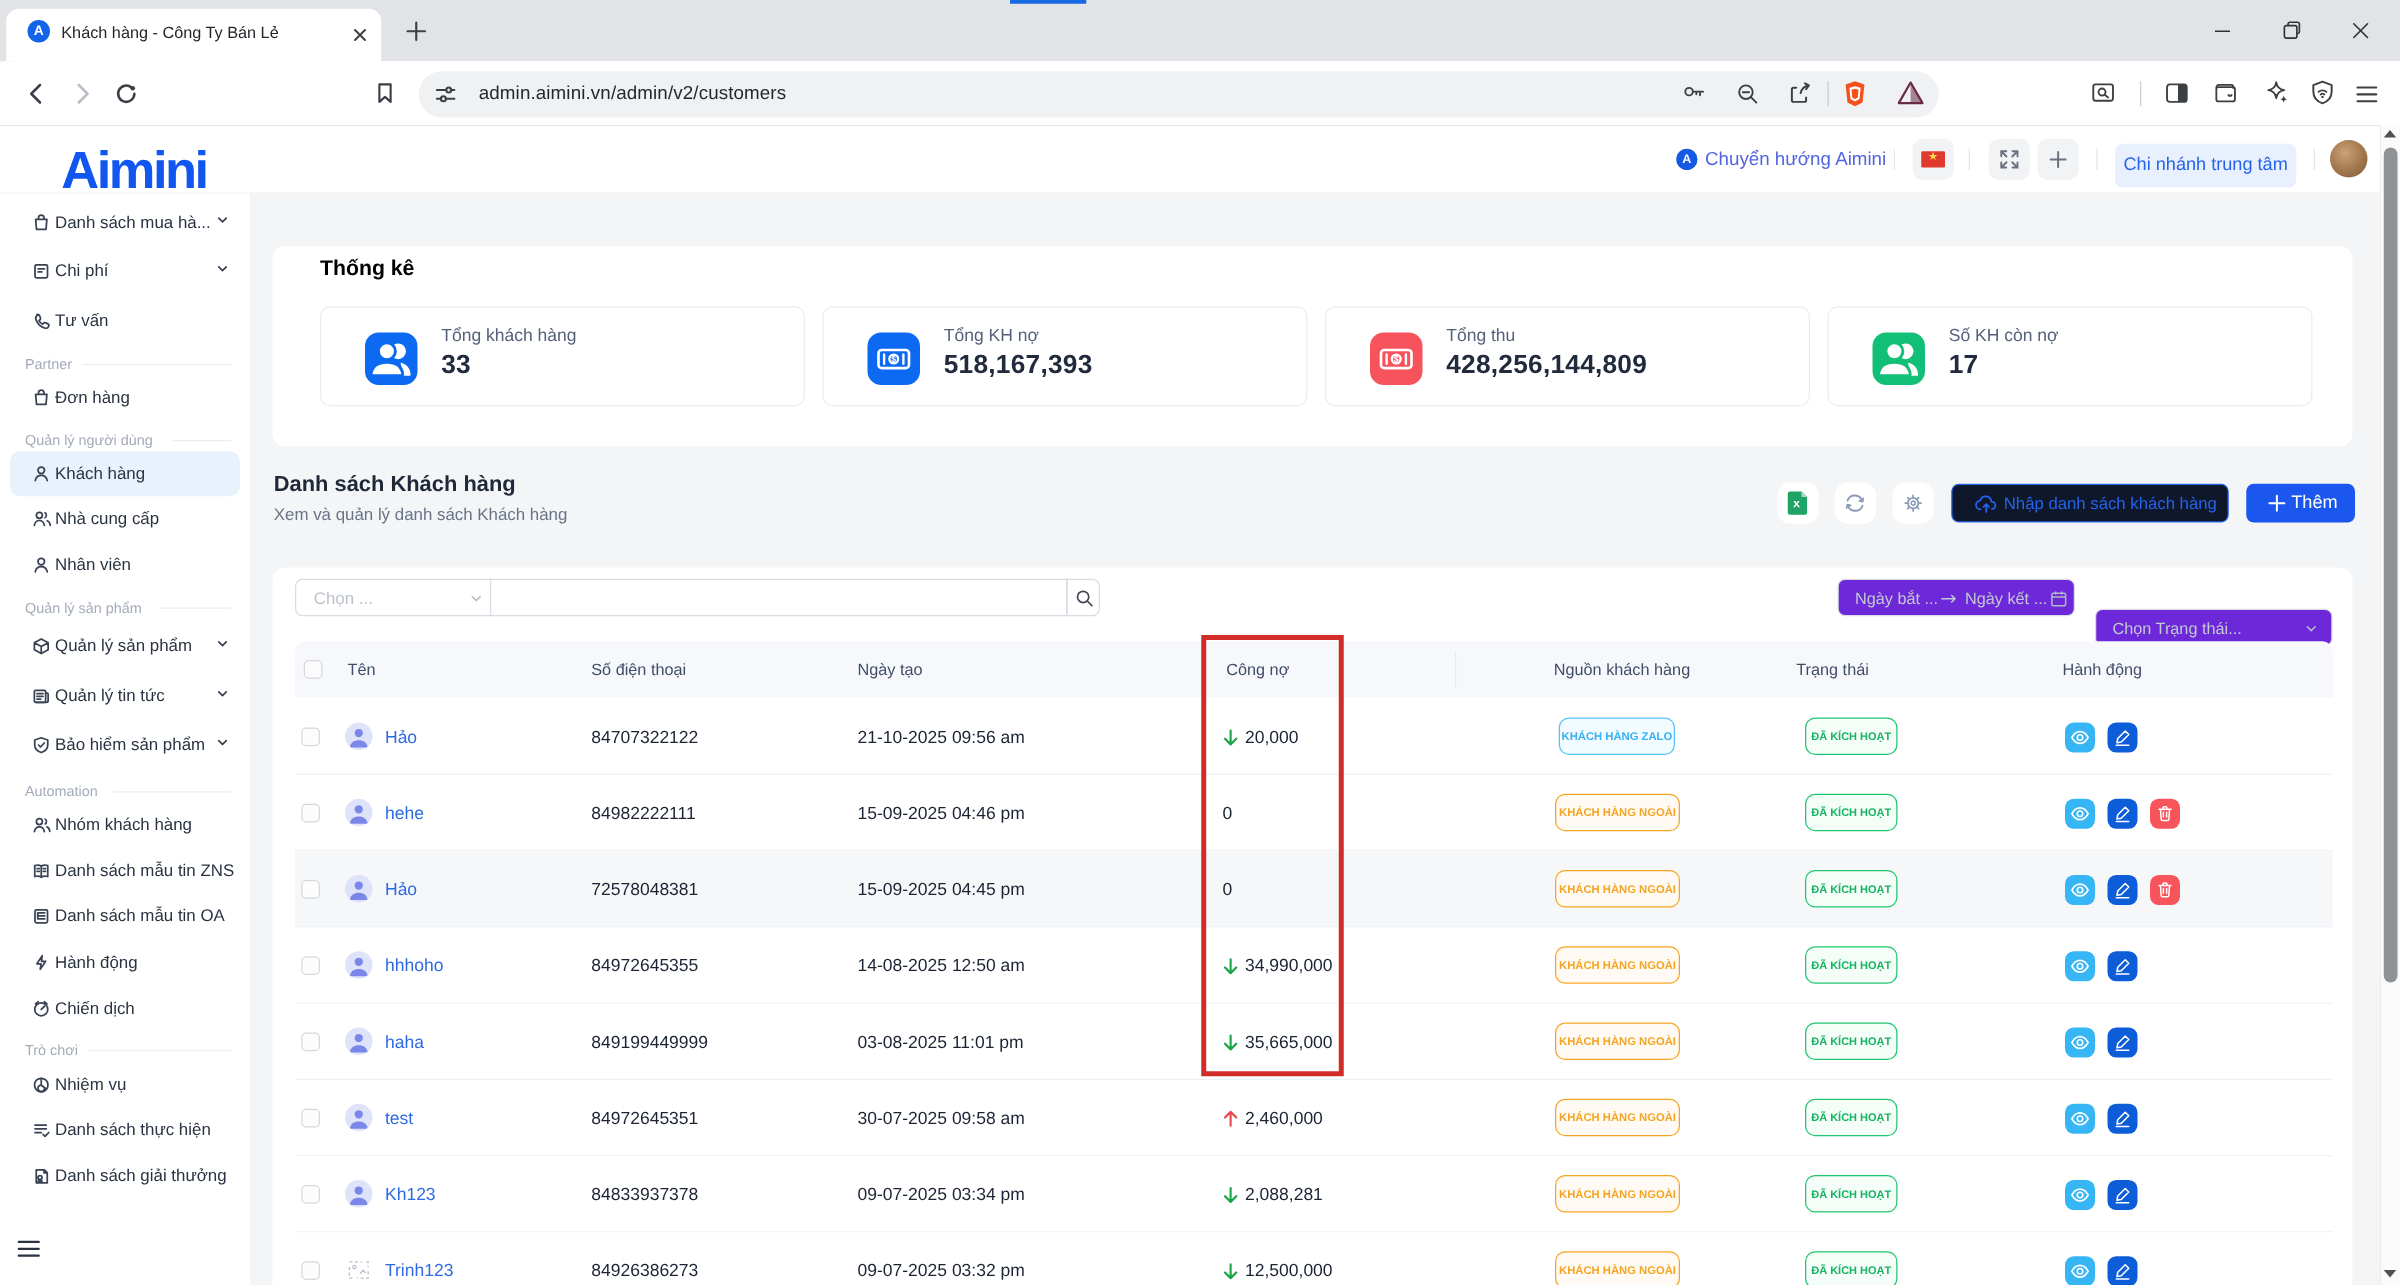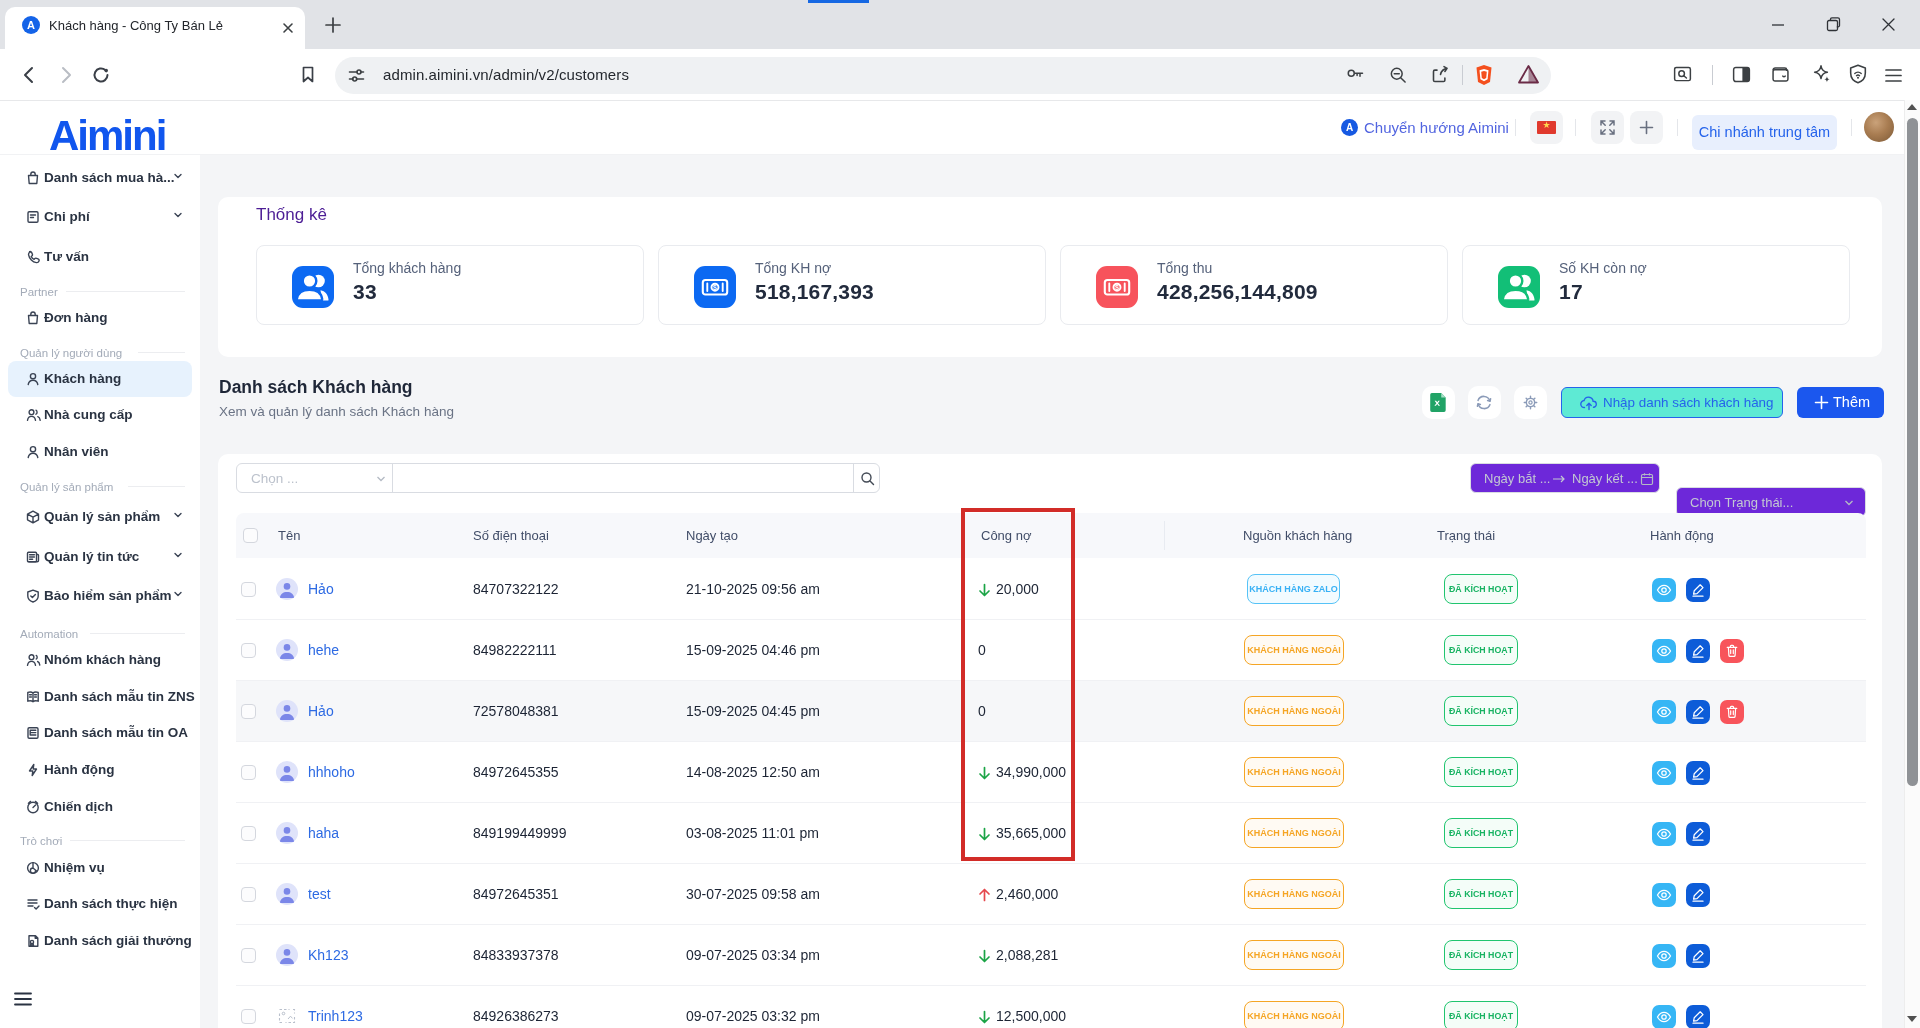--- a/index.html
+++ b/index.html
@@ -23,35 +23,35 @@
 .hd-sep{position:absolute;top:119px;width:1px;height:17px;background:#e4e6ea;}
 .hd-btn{position:absolute;top:111px;width:33px;height:33px;background:#f2f3f5;border-radius:8px;}
 #branchbtn{position:absolute;left:1692px;top:115px;width:145px;height:35px;background:#e8effd;border-radius:6px;color:#2563eb;font-size:14.5px;text-align:center;line-height:35px;}
 #avatar{position:absolute;left:1864px;top:112px;width:30px;height:30px;border-radius:50%;background:radial-gradient(circle at 40% 35%,#caa27a 0%,#a97d52 45%,#7c5936 100%);}
 
 #sidebar{position:absolute;left:0;top:155px;width:200px;height:873px;background:#fff;}
 #main{position:absolute;left:200px;top:155px;width:1704px;height:873px;background:#f4f5f7;}
 
 .mi{position:absolute;left:0;width:200px;height:36px;}
 .mi .ic{position:absolute;left:25px;top:10px;width:16px;height:16px;}
-.mi .tx{position:absolute;left:44px;top:0;font-size:13.5px;color:#2a3342;line-height:36px;white-space:nowrap;font-weight:bold;}
+.mi .tx{position:absolute;left:44px;top:0;font-size:13.5px;color:#2a3342;line-height:36px;white-space:nowrap;}
 .mi .ch{position:absolute;left:172px;top:10px;width:12px;height:12px;}
 .mi-active{position:absolute;left:8px;width:184px;height:36px;background:#e7f2fd;border-radius:8px;}
 .slabel{position:absolute;left:20px;font-size:11.5px;color:#a3abb8;line-height:14px;white-space:nowrap;}
 .sline{position:absolute;height:1px;background:#ecedf0;}
 
 #statcard{position:absolute;left:218px;top:197px;width:1664px;height:160px;background:#fff;border-radius:10px;}
 .scard{position:absolute;top:245px;width:388px;height:80px;border:1px solid #e9ebef;border-radius:8px;background:#fff;}
 .sicon{position:absolute;left:35px;top:20px;width:42px;height:42px;border-radius:11px;}
 .slab{position:absolute;left:96px;top:14px;font-size:14px;color:#55617a;}
 .sval{position:absolute;left:96px;top:34px;font-size:21px;font-weight:bold;color:#222b3d;letter-spacing:.2px;}
 #lsttitle{position:absolute;left:219px;top:377px;font-size:17.5px;font-weight:bold;color:#1f2738;}
 #lstsub{position:absolute;left:219px;top:404px;font-size:13.5px;color:#6a7385;}
 .wbtn{position:absolute;top:386px;width:33px;height:33px;background:#fff;border-radius:10px;}
-#importbtn{position:absolute;left:1561px;top:387px;width:222px;height:31px;background:#5eead4;border:1px solid #2563eb;border-radius:6px;}
+#importbtn{position:absolute;left:1561px;top:387px;width:222px;height:31px;background:#0f172a;border:1px solid #2563eb;border-radius:6px;}
 #importbtn span{position:absolute;left:41px;top:7px;font-size:13.4px;color:#2563eb;white-space:nowrap;}
 #addbtn{position:absolute;left:1797px;top:387px;width:87px;height:31px;background:#1b57ee;border-radius:6px;color:#fff;}
 #addbtn span{position:absolute;left:36px;top:7px;font-size:14.5px;}
 #tablecard{position:absolute;left:218px;top:454px;width:1664px;height:574px;background:#fff;border-radius:10px 10px 0 0;}
 
 #filterbox{position:absolute;left:236px;top:463px;width:644px;height:30px;}
 #fsel{position:absolute;left:0;top:0;width:157px;height:30px;border:1px solid #d9dce2;border-radius:6px 0 0 6px;}
 #fsel span{position:absolute;left:14px;top:7px;font-size:13.5px;color:#bcc2cc;}
 #finput{position:absolute;left:156px;top:0;width:462px;height:30px;border:1px solid #d9dce2;border-left:none;}
 #fsearch{position:absolute;left:617px;top:0;width:27px;height:30px;border:1px solid #d9dce2;border-left:1px solid #d9dce2;border-radius:0 6px 6px 0;}
@@ -356,21 +356,21 @@
       <circle class="icstroke" cx="7" cy="9" r="1.6"></circle>
       <path class="icstroke" d="M6 10.4 L5.4 12.8 L7 11.8 L8.6 12.8 L8 10.4"></path>
     </svg>
     <span class="tx">Danh sách giải thưởng</span>
   </div>
 <svg class="abs" style="left:12px;top:988px" width="22" height="22" viewBox="0 0 22 22">
     <path d="M3 5.5 H19 M3 11 H19 M3 16.5 H19" stroke="#2a3342" stroke-width="1.8" stroke-linecap="round"></path>
   </svg>
 
 <div id="statcard"></div>
-<div class="abs" style="left:256px;top:205px;font-size:17px;font-weight:normal;color:#4c1d95;">Thống kê</div>
+<div class="abs" style="left:256px;top:205px;font-size:17px;font-weight:bold;color:#000000;">Thống kê</div>
 <div class="scard" style="left:256px">
   <div class="sicon" style="background:#0c69f2">
       <svg style="position:absolute;left:0;top:0" width="42" height="42" viewBox="0 0 42 42">
         <circle cx="26.5" cy="15" r="6.3" fill="#fff"></circle>
         <path d="M28.5 24.2 c4.8 1 7.3 3.8 8 9.2 a1 1 0 0 1 -1 1.2 h-5.5 z" fill="#fff"></path>
         <circle cx="17.5" cy="15" r="6.8" fill="#fff" stroke="#0c69f2" stroke-width="2.4"></circle>
         <path d="M4.8 33.2 c1-6.8 5.2-9.4 12.7-9.4 s11.7 2.6 12.7 9.4 a1.1 1.1 0 0 1 -1.1 1.3 H5.9 a1.1 1.1 0 0 1 -1.1-1.3z" fill="#fff" stroke="#0c69f2" stroke-width="2.4"></path>
       </svg>
     </div>
   <div class="slab">Tổng khách hàng</div>

